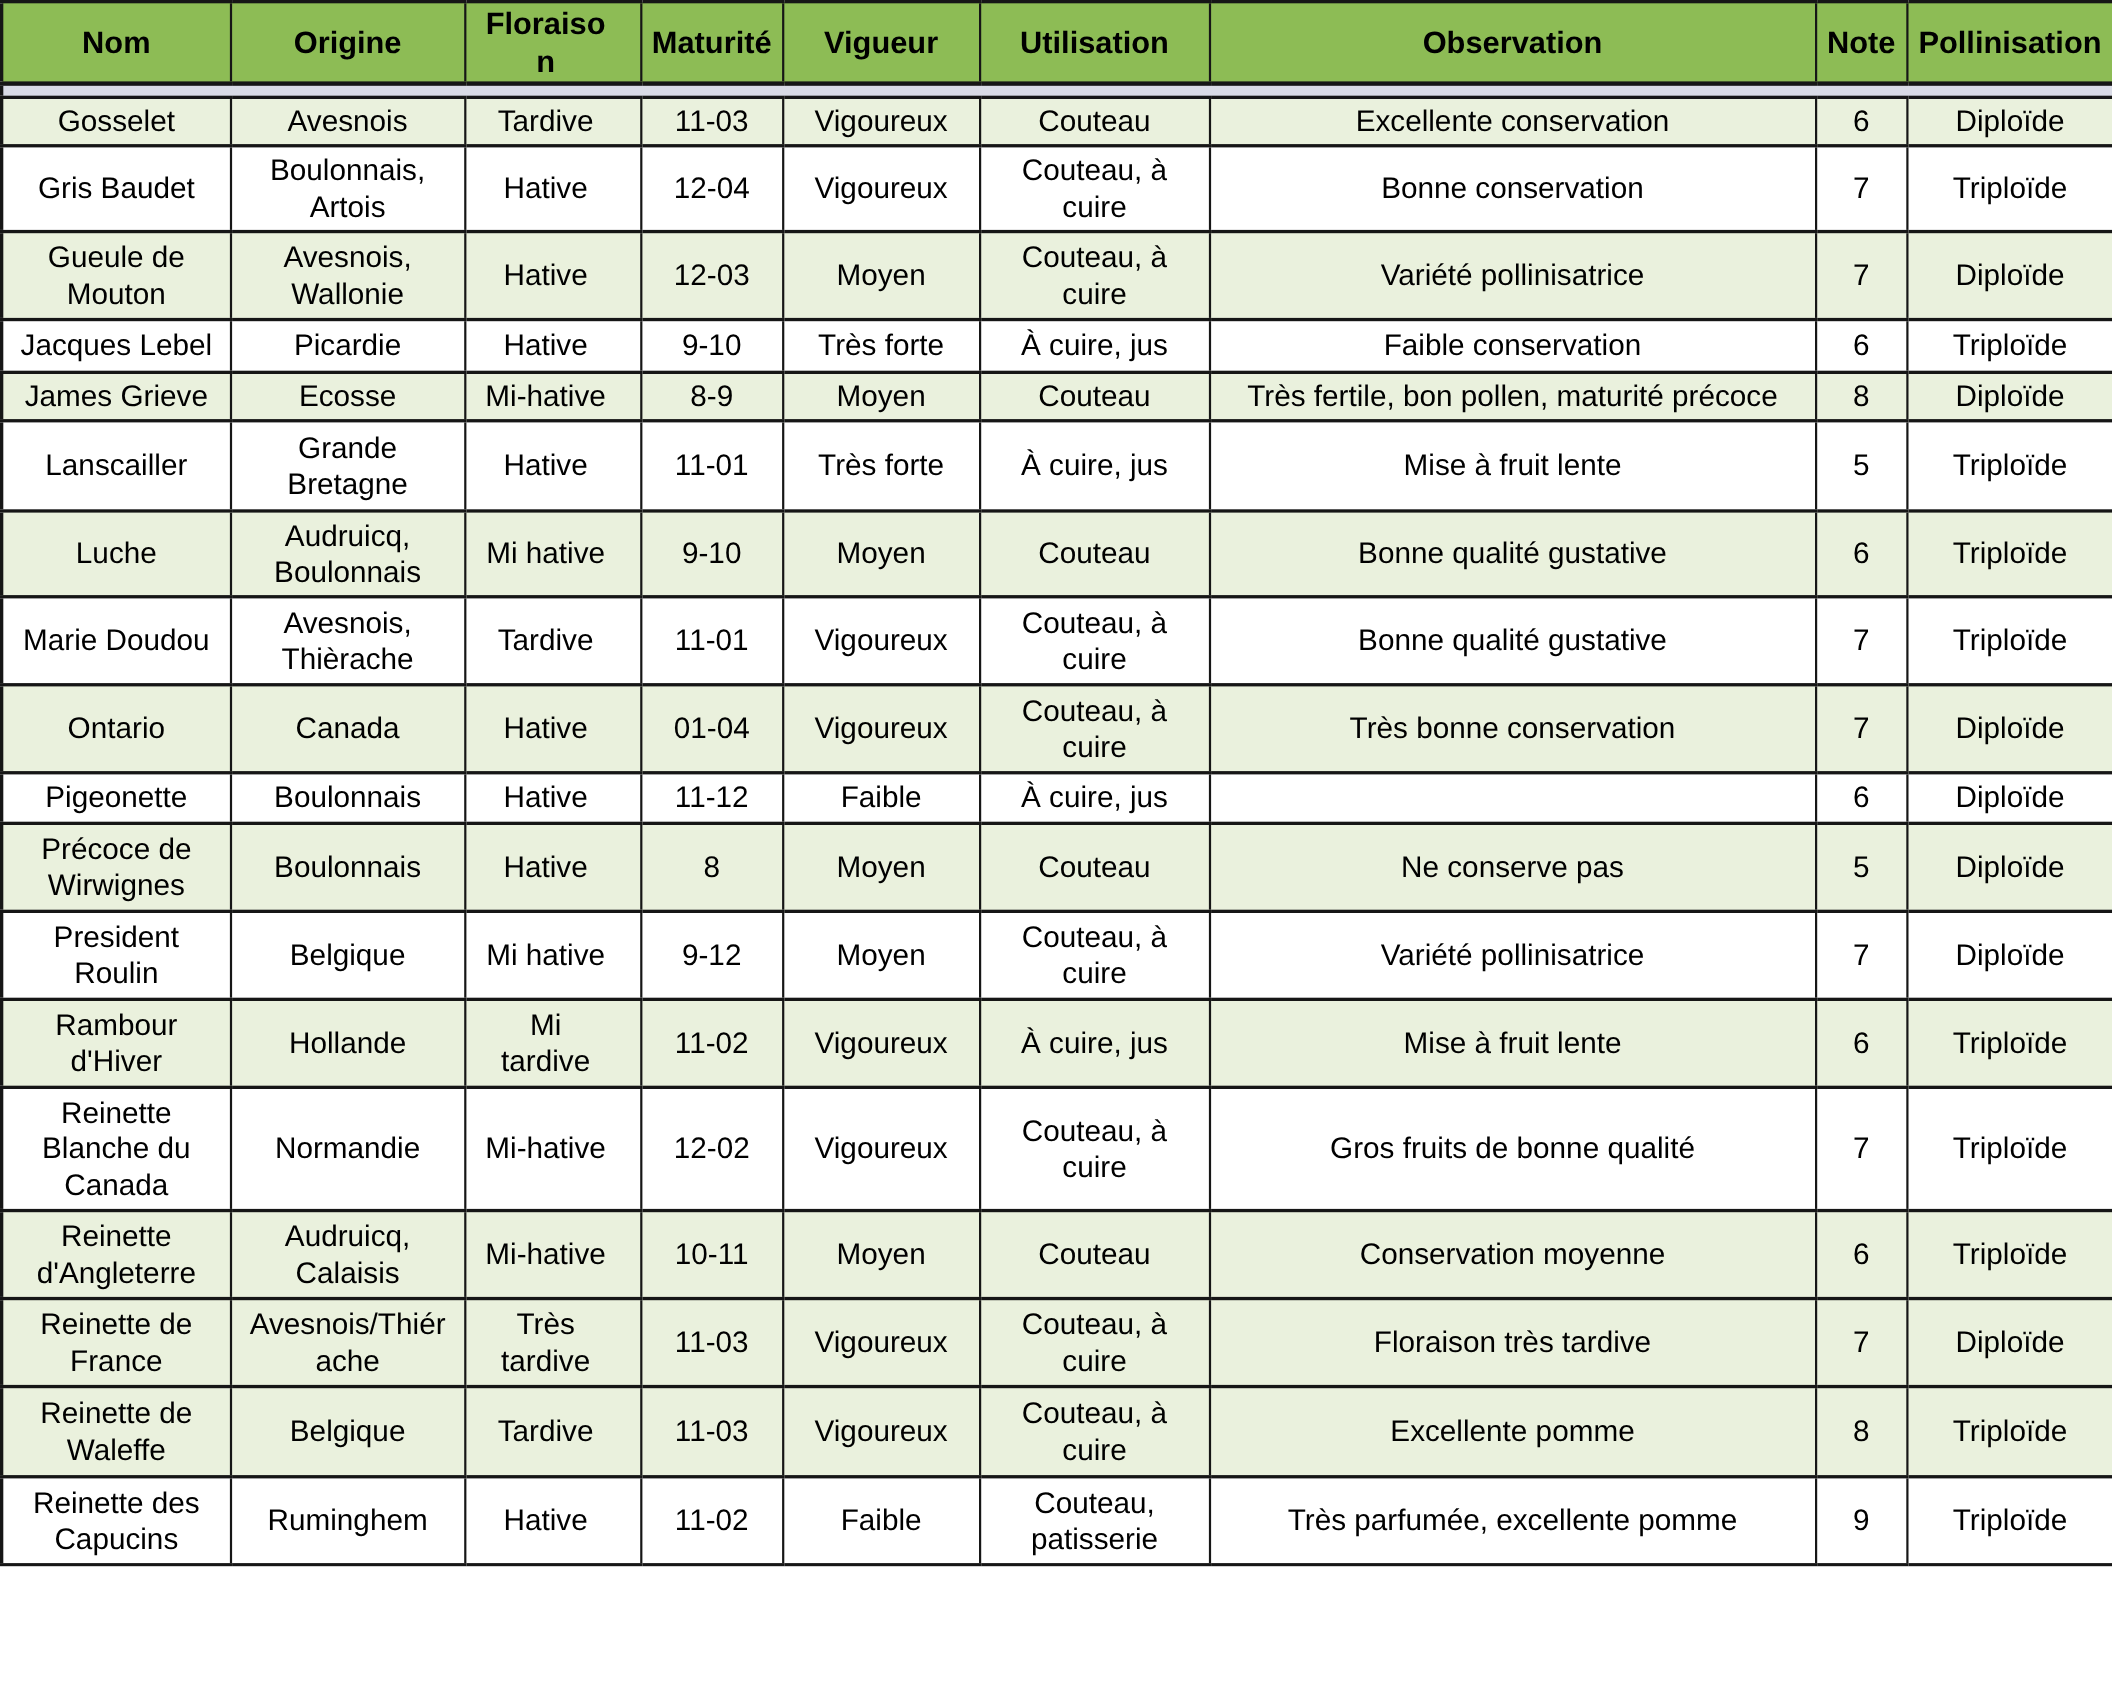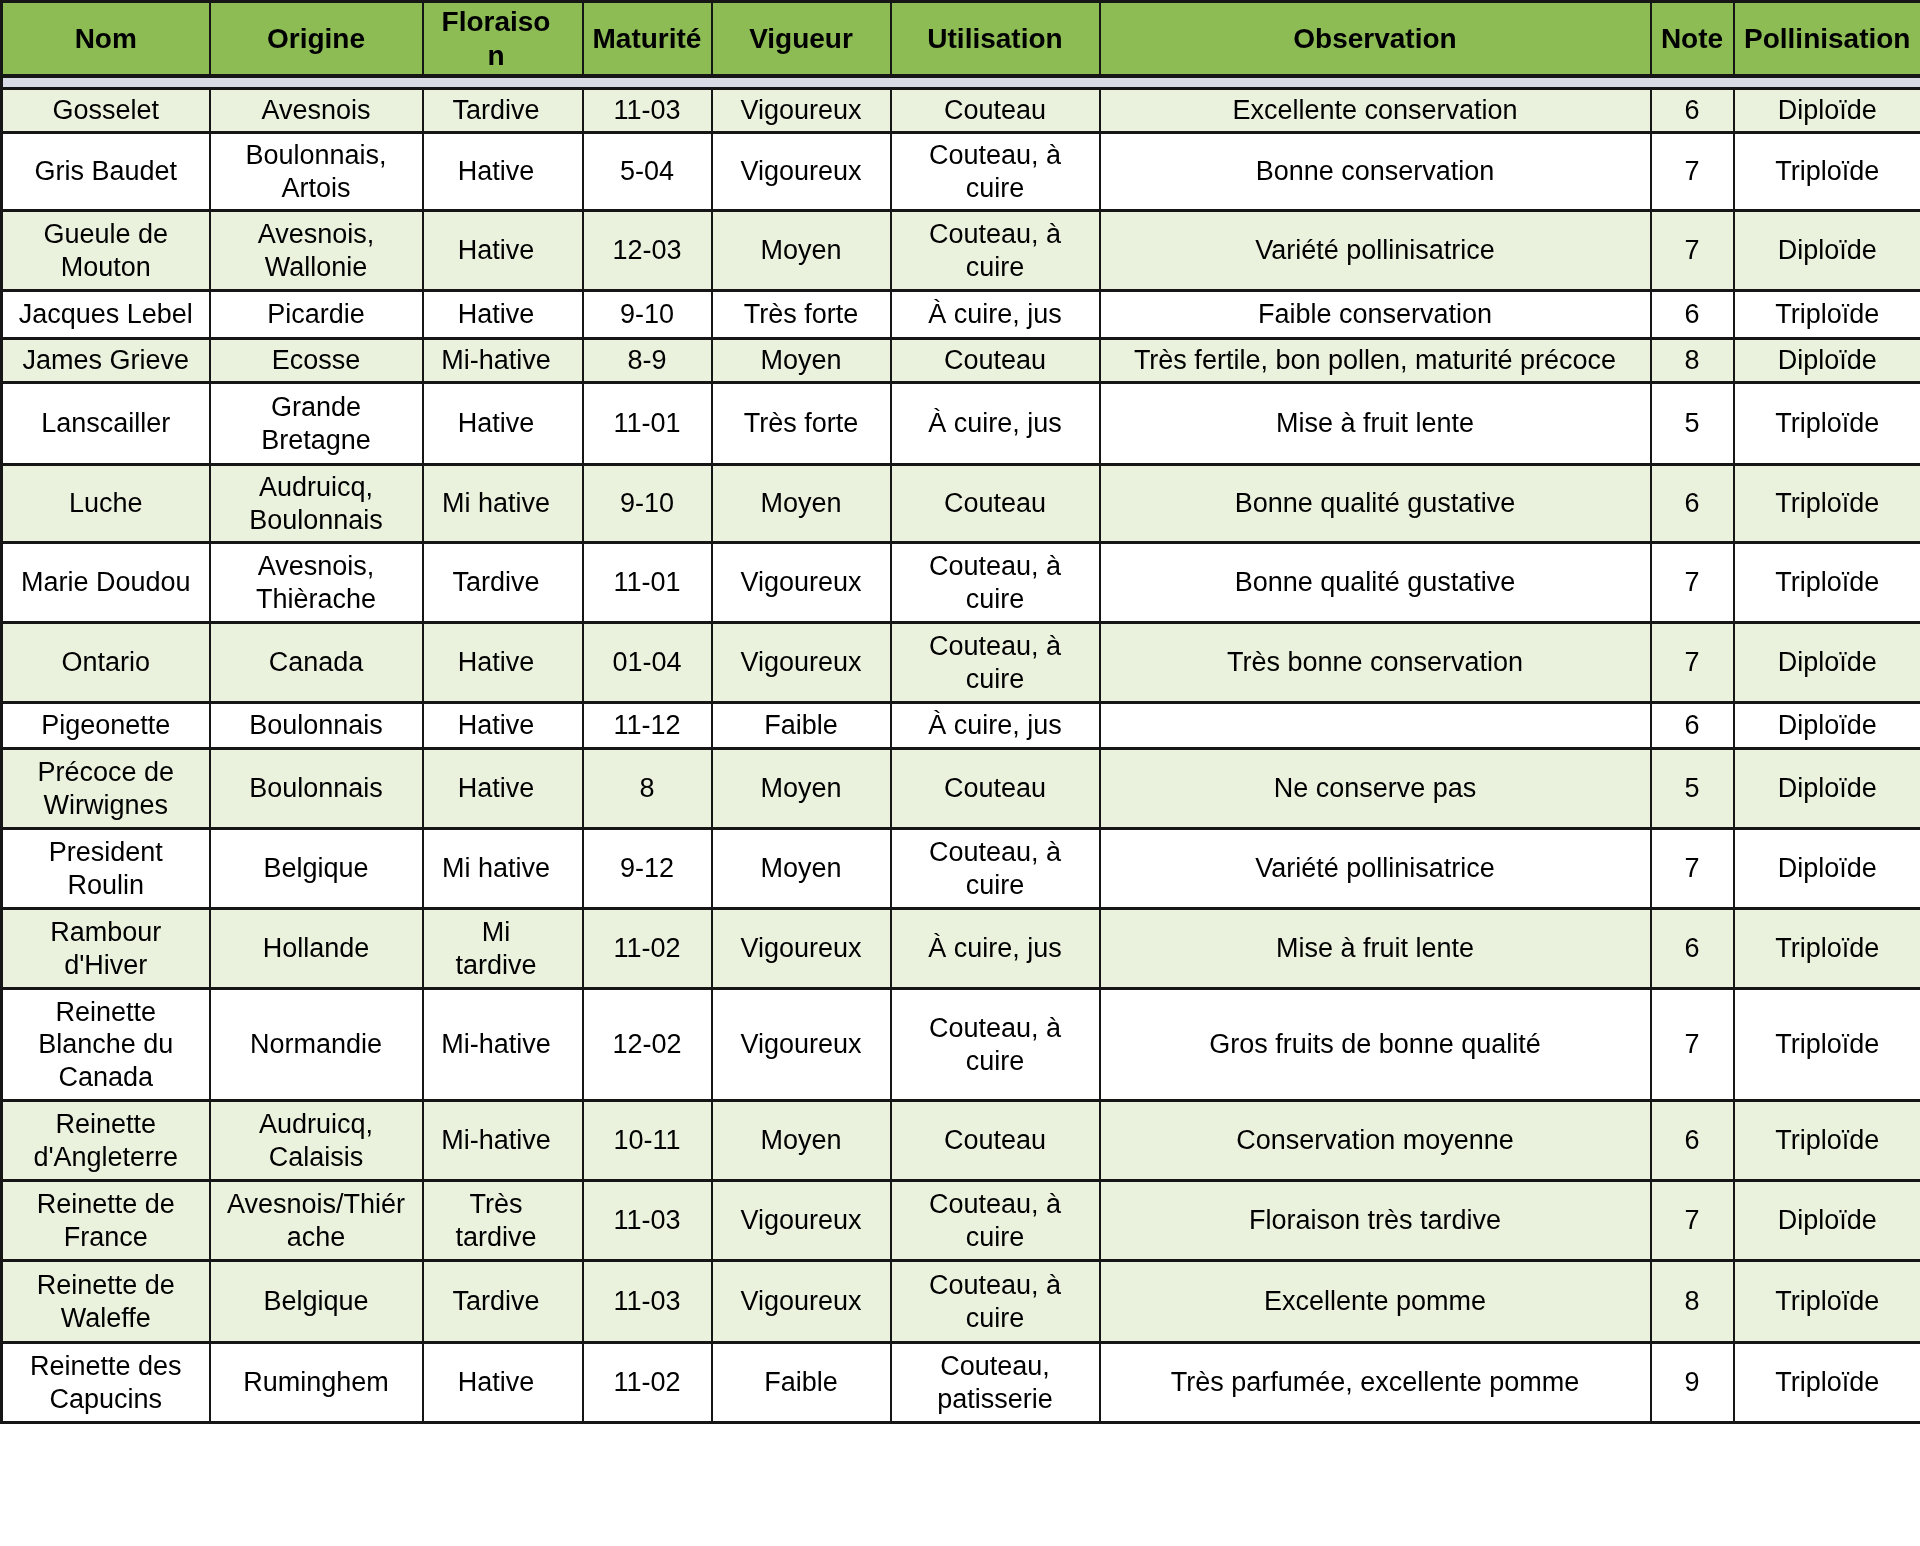--- a/index.html
+++ b/index.html
@@ -110,21 +110,21 @@
         <td class="cell-vigueur">Vigoureux</td>
         <td class="cell-utilisation">Couteau</td>
         <td class="cell-observation">Excellente conservation</td>
         <td class="cell-note">6</td>
         <td class="cell-pollinisation">Diploïde</td>
       </tr>
       <tr>
         <td class="cell-nom">Gris Baudet</td>
         <td class="cell-origine">Boulonnais, Artois</td>
         <td class="cell-floraison">Hative</td>
-        <td class="cell-maturite">5-04</td>
+        <td class="cell-maturite">12-04</td>
         <td class="cell-vigueur">Vigoureux</td>
         <td class="cell-utilisation">Couteau, à cuire</td>
         <td class="cell-observation">Bonne conservation</td>
         <td class="cell-note">7</td>
         <td class="cell-pollinisation">Triploïde</td>
       </tr>
       <tr class="alt">
         <td class="cell-nom">Gueule de Mouton</td>
         <td class="cell-origine">Avesnois, Wallonie</td>
         <td class="cell-floraison">Hative</td>

